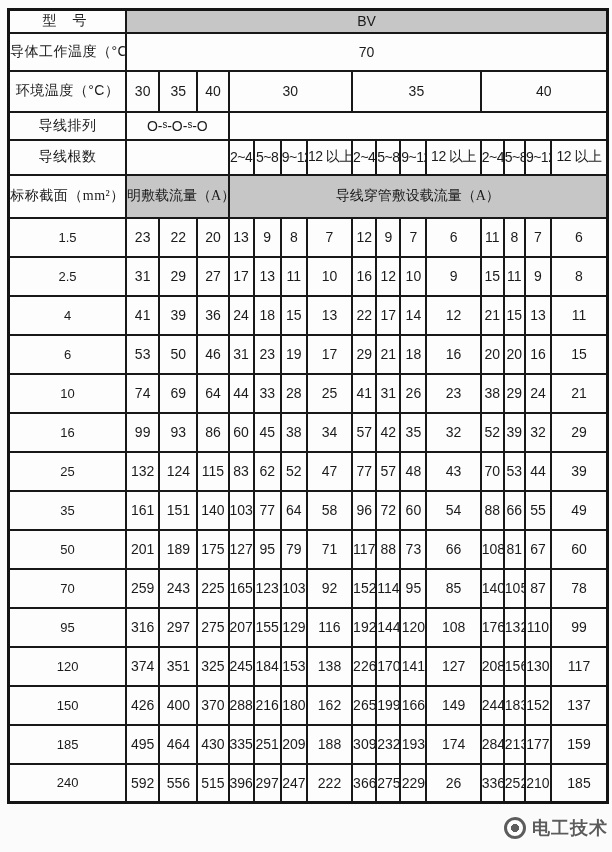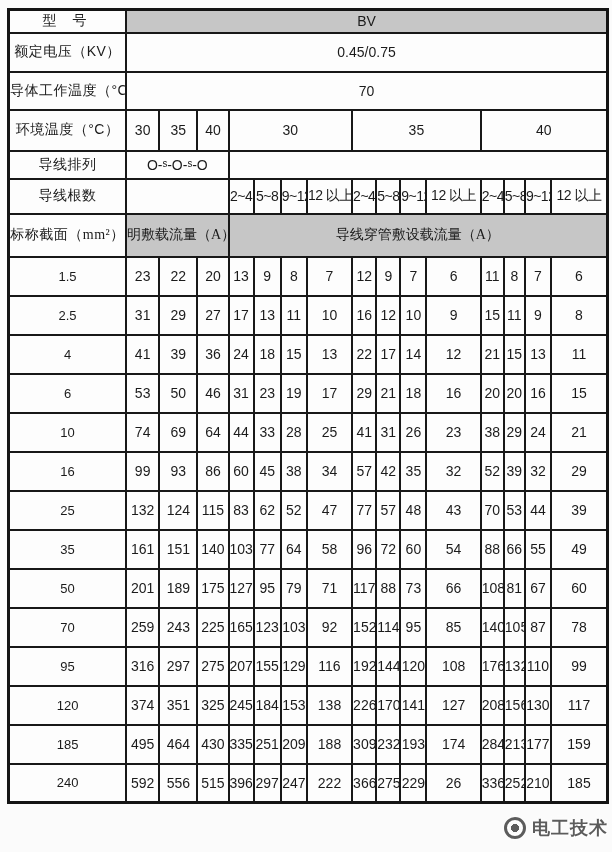--- a/index.html
+++ b/index.html
@@ -94,24 +94,20 @@
       <col style="width:23px">
         <col style="width:21px">
         <col style="width:26px">
         <col style="width:56px">
     </colgroup>
     <tbody>
       <tr class="r1">
         <td class="lbl model-lbl">型 号</td>
         <td class="gray big" colspan="15">BV</td>
       </tr>
-      <tr class="r2">
-        <td class="lbl">额定电压（KV）</td>
-        <td class="big" colspan="15">0.45/0.75</td>
-      </tr>
       <tr class="r3">
         <td class="lbl">导体工作温度（°C）</td>
         <td class="big" colspan="15">70</td>
       </tr>
       <tr class="r4">
         <td class="lbl">环境温度（°C）</td>
         <td class="big">30</td>
         <td class="big">35</td>
         <td class="big">40</td>
         <td class="big" colspan="4">30</td>
@@ -356,20 +352,38 @@
           <td>226</td>
           <td>170</td>
           <td>141</td>
           <td>127</td>
           <td>208</td>
           <td>156</td>
           <td>130</td>
           <td>117</td>
         </tr>
         <tr>
+          <td class="sec">150</td>
+          <td>426</td>
+          <td>400</td>
+          <td>370</td>
+          <td>288</td>
+          <td>216</td>
+          <td>180</td>
+          <td>162</td>
+          <td>265</td>
+          <td>199</td>
+          <td>166</td>
+          <td>149</td>
+          <td>244</td>
+          <td>183</td>
+          <td>152</td>
+          <td>137</td>
+        </tr>
+        <tr>
           <td class="sec">185</td>
           <td>495</td>
           <td>464</td>
           <td>430</td>
           <td>335</td>
           <td>251</td>
           <td>209</td>
           <td>188</td>
           <td>309</td>
           <td>232</td>

